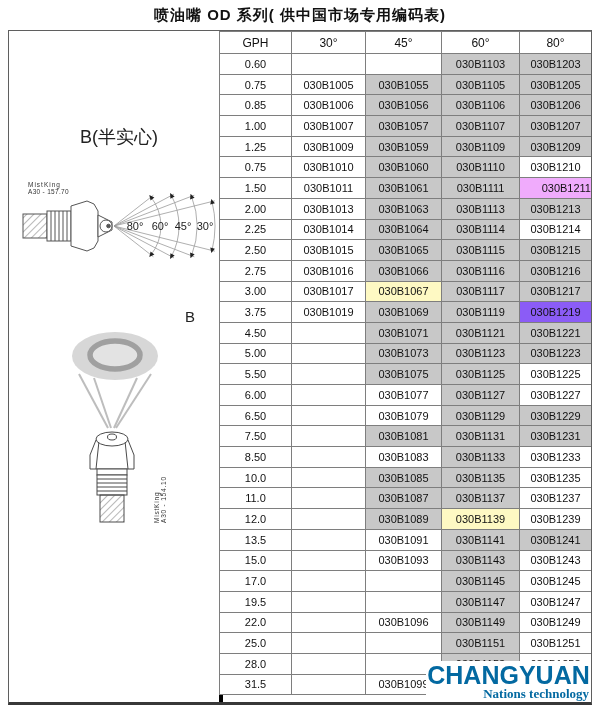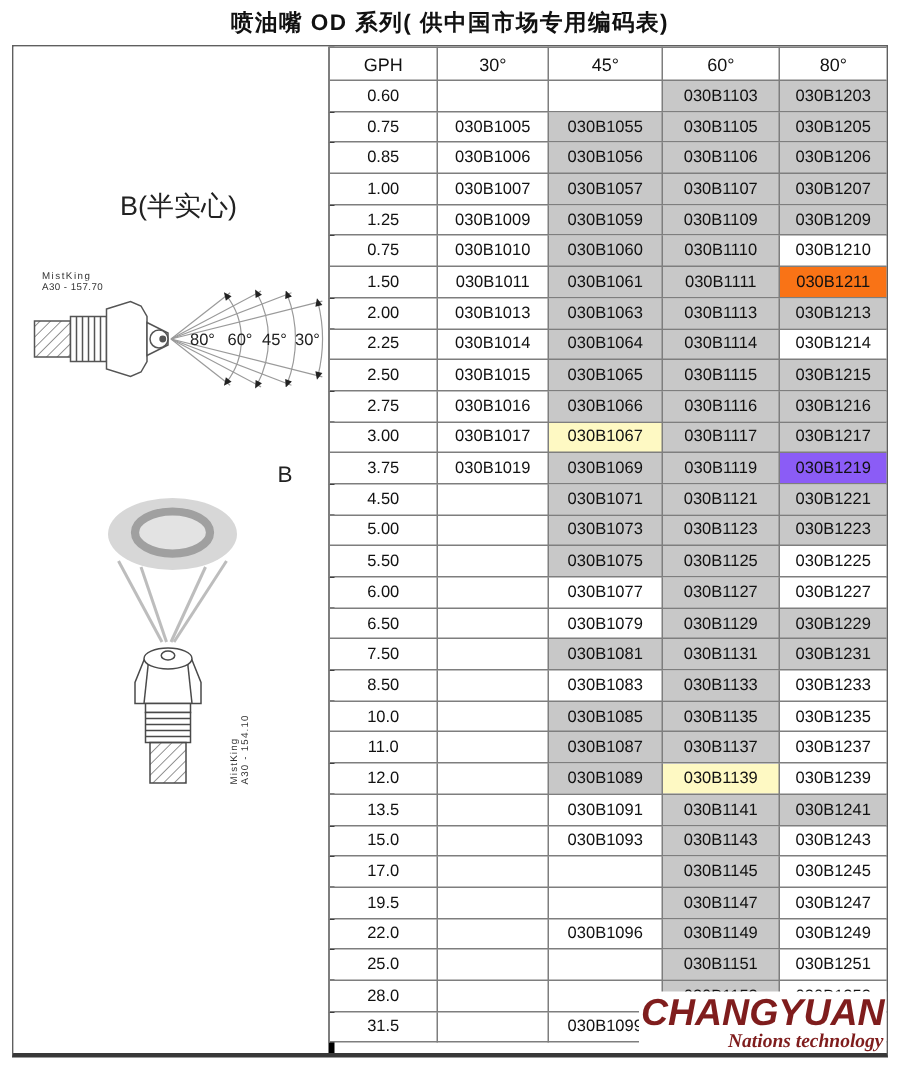--- a/index.html
+++ b/index.html
@@ -189,21 +189,21 @@
             <td>030B1010</td>
             <td style="background: rgb(200, 200, 200);">030B1060</td>
             <td style="background: rgb(200, 200, 200);">030B1110</td>
             <td>030B1210</td>
           </tr>
           <tr>
             <td>1.50</td>
             <td>030B1011</td>
             <td style="background: rgb(200, 200, 200);">030B1061</td>
             <td style="background: rgb(200, 200, 200);">030B1111</td>
-            <td style="background: #f97316;">030B1211</td>
+            <td style="background: #f0abfc; text-align: right;">030B1211</td>
           </tr>
           <tr>
             <td>2.00</td>
             <td>030B1013</td>
             <td style="background: rgb(200, 200, 200);">030B1063</td>
             <td style="background: rgb(200, 200, 200);">030B1113</td>
             <td style="background: rgb(200, 200, 200);">030B1213</td>
           </tr>
           <tr>
             <td>2.25</td>
@@ -362,19 +362,19 @@
           <tr>
             <td>31.5</td>
             <td></td>
             <td>030B1099</td>
             <td></td>
             <td></td>
           </tr>
         </tbody>
     </table>
 
-    <div class="logo" style="color: #7f1d1d; font-style: italic;">
+    <div class="logo" style="color: #0369a1;">
       <div class="logo-name">CHANGYUAN</div>
       <div class="logo-tagline">Nations technology</div>
     </div>
 
   </div>
 </div>
 
 </body></html>

